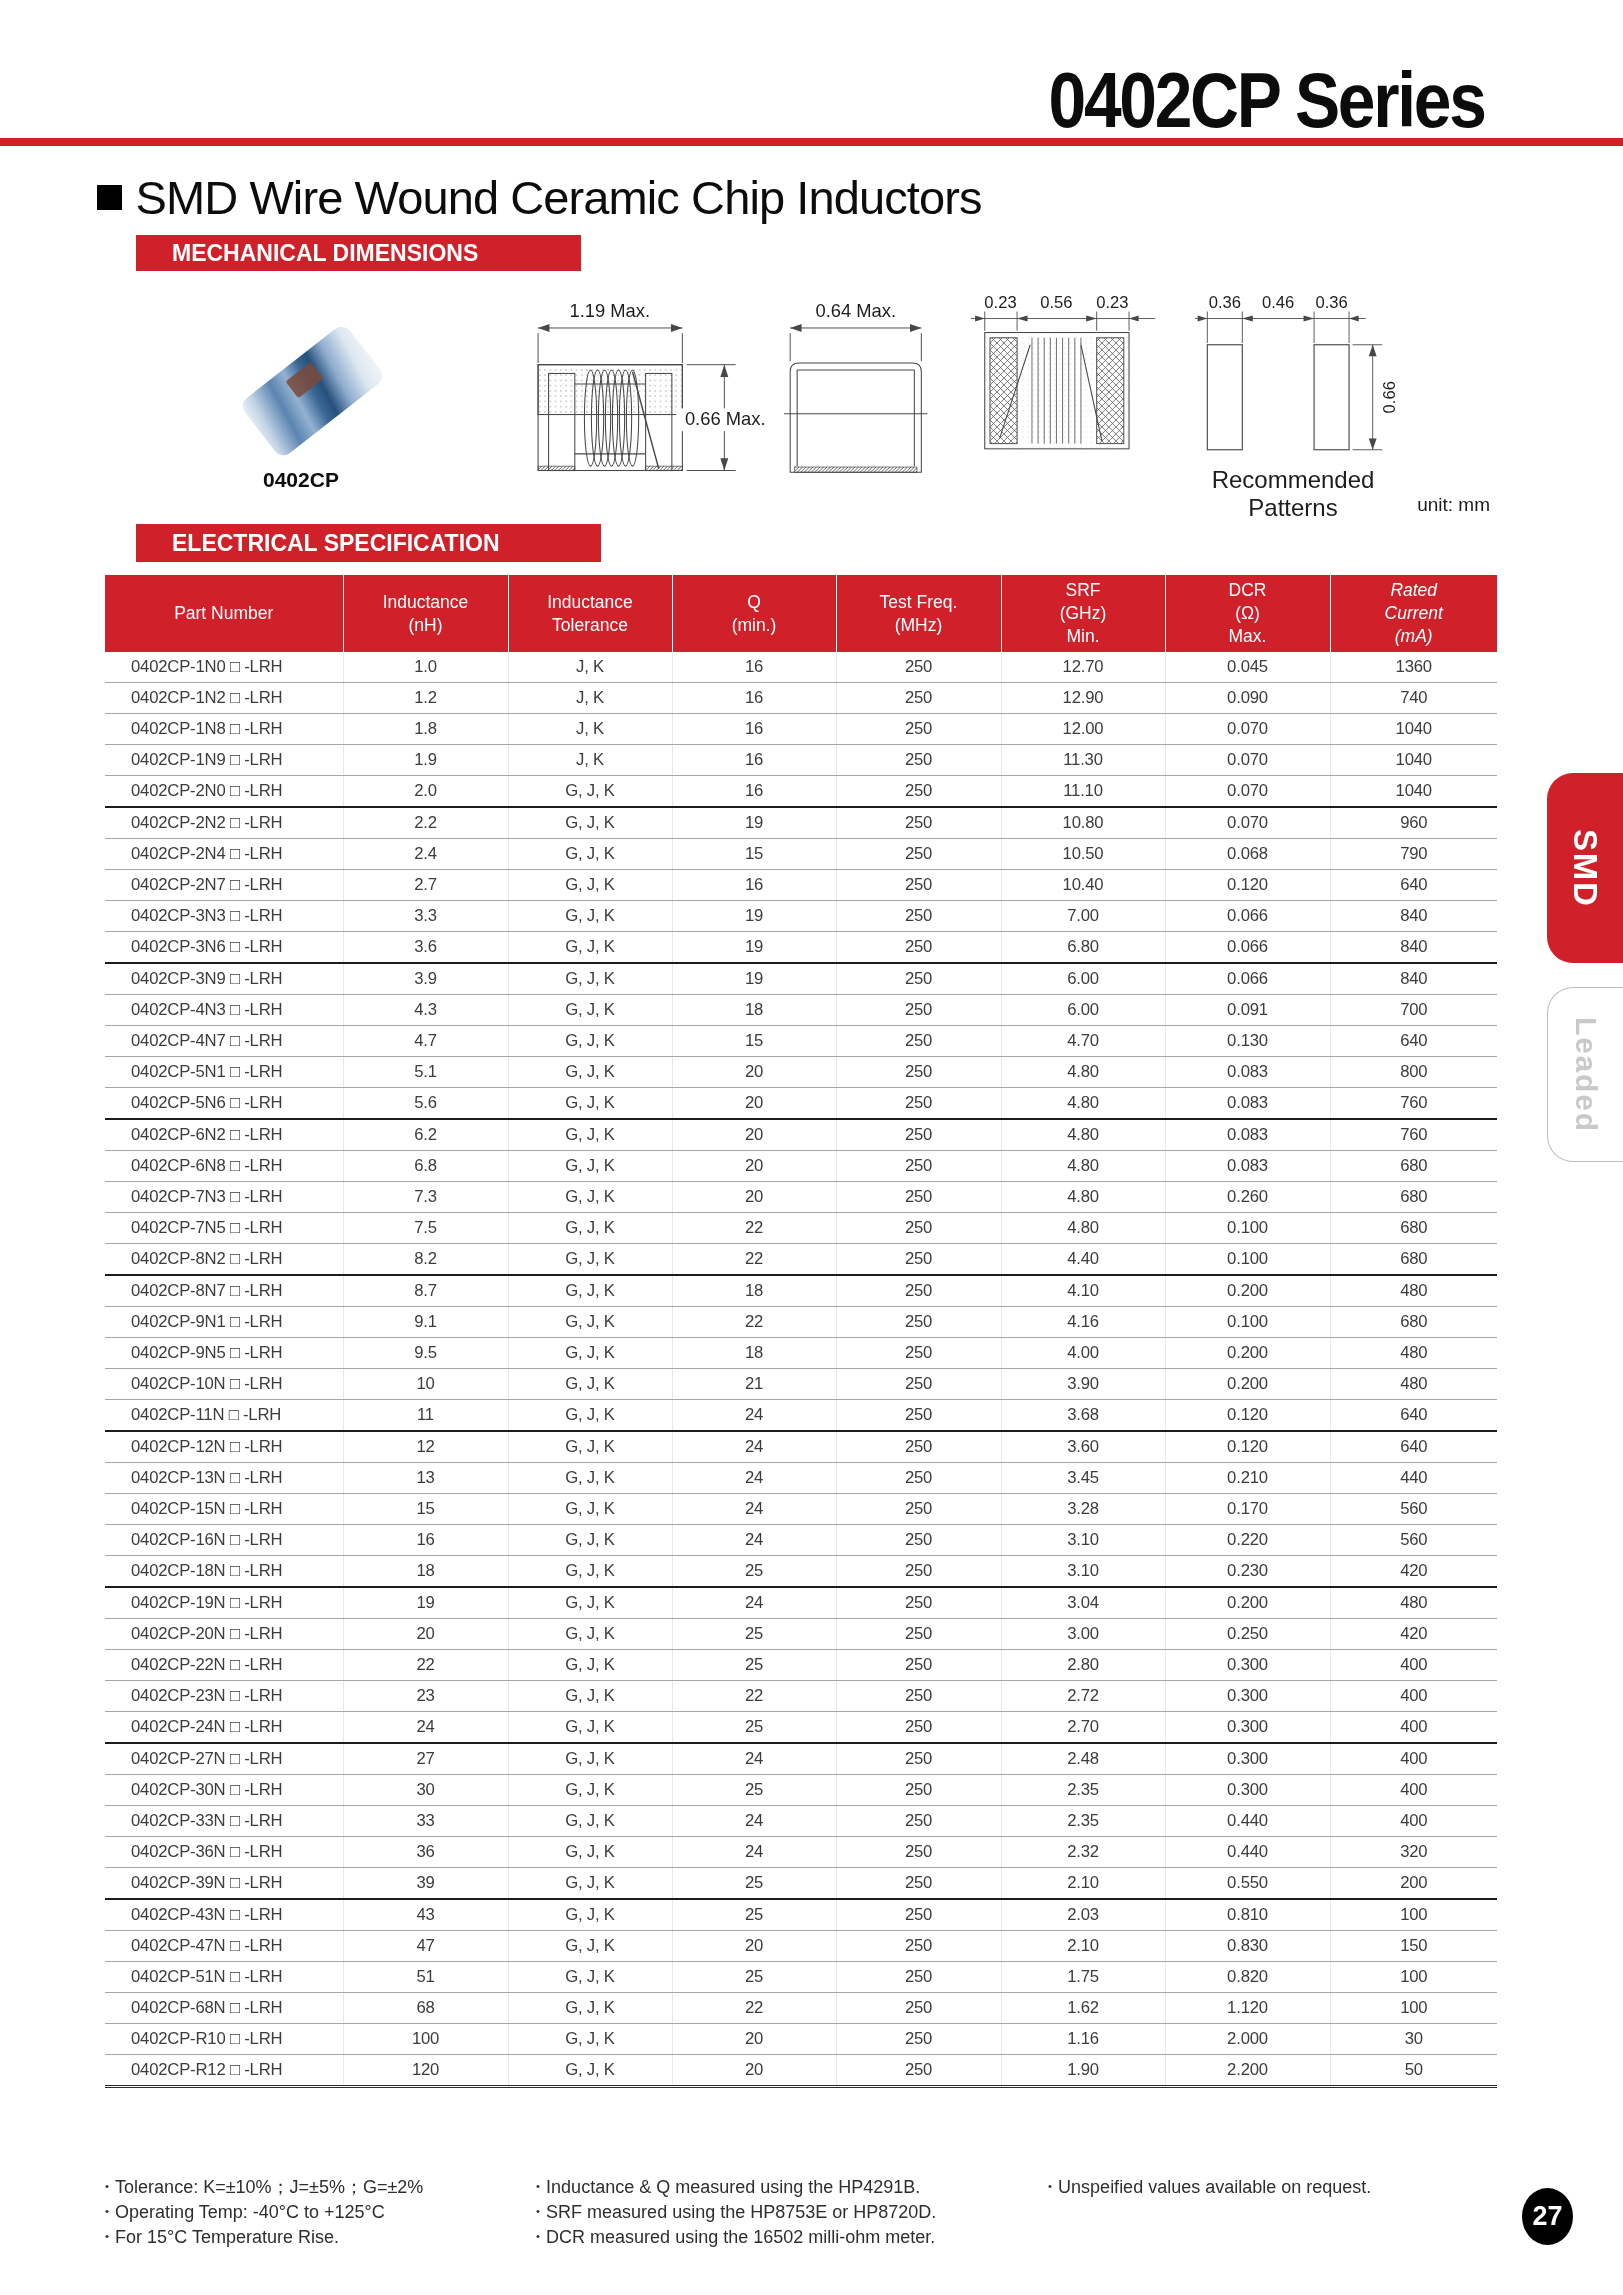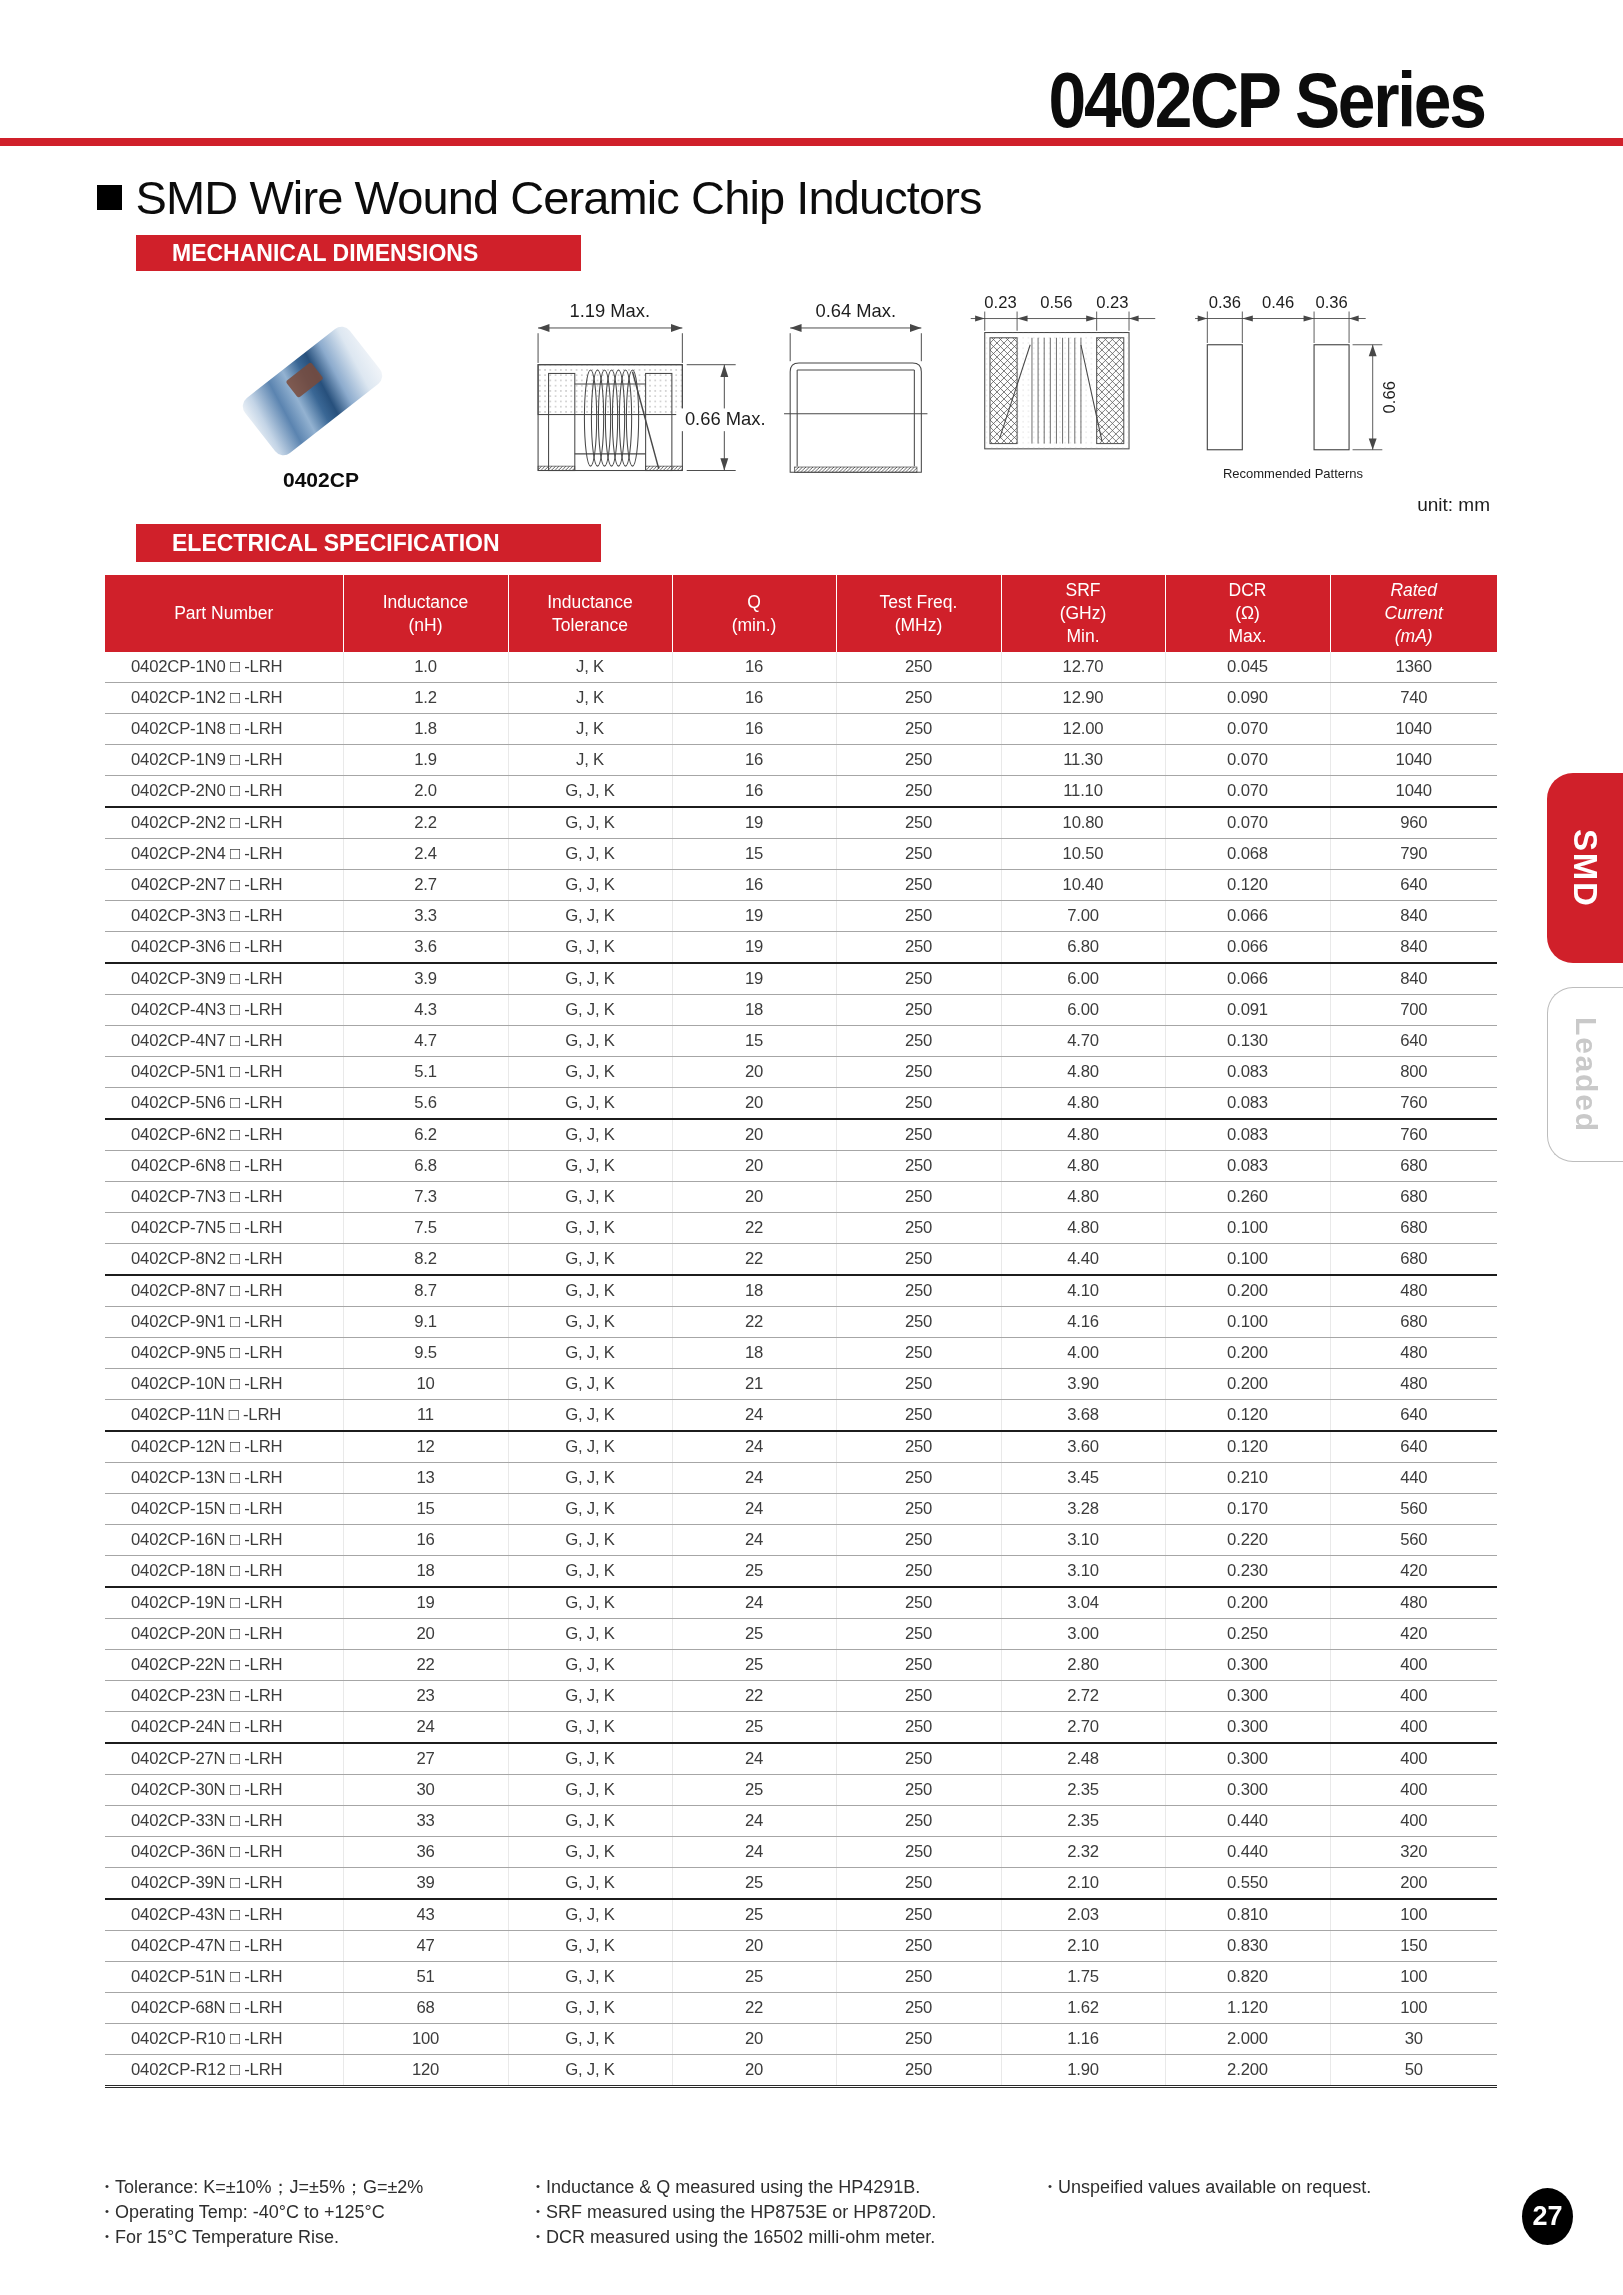--- a/index.html
+++ b/index.html
@@ -15,27 +15,27 @@
 
   .banner{background:var(--red);color:#fff;font-weight:700;font-size:23px;display:flex;align-items:center;padding-left:36px;letter-spacing:0;}
   #banner-mech{left:136px;top:235px;width:409px;height:36px;}
   #banner-elec{left:136px;top:524px;width:429px;height:38px;}
 
   
   #photo-wrap{left:235px;top:324px;width:153px;height:136px;}
   #photo{position:absolute;left:10.5px;top:32px;width:133px;height:70px;border-radius:10.5px;transform:rotate(-38deg);
     background:linear-gradient(100deg,#eef3f8 0%,#c3d4e6 10%,#5b84b0 26%,#93b2d1 38%,#3a6795 50%,#27507c 58%,#8cabcd 70%,#dde7f1 86%,#f2f5f9 100%);}
   #photo .mark{position:absolute;left:51px;top:10.5px;width:32px;height:21px;background:#7a4a3a;opacity:.85;border-radius:2.6px;}
-  #photo-caption{left:263px;top:468px;font-size:21px;font-weight:700;color:#0c0c0c;margin-left:20px;}
+  #photo-caption{left:263px;top:468px;font-size:21px;font-weight:700;color:#0c0c0c;}
 
   
   svg .dim{font-size:21px;fill:#1d1d1d;}
   svg .dim-s{font-size:19px;fill:#1d1d1d;}
   svg line,svg path,svg rect.k,svg ellipse{stroke:#474747;fill:none;}
-  #rec-label{left:1188px;top:466px;width:210px;text-align:center;font-size:13px;color:#1d1d1d;}
+  #rec-label{left:1188px;top:466px;width:210px;text-align:center;font-size:24px;color:#1d1d1d;}
   #unit-note{left:1350px;top:494px;width:140px;text-align:right;font-size:19px;color:#1d1d1d;}
 
   
   #spec-table{left:105px;top:575px;width:1392px;border-collapse:collapse;table-layout:fixed;}
   #spec-table thead th{background:var(--red);color:#fff;font-weight:400;font-size:17.5px;line-height:1.3;height:77px;text-align:center;vertical-align:middle;white-space:pre-line;border-right:1.8px solid #fff;padding:0;}
   #spec-table thead th:last-child{border-right:none;font-style:italic;}
   #spec-table tbody td{height:30px;font-size:16.7px;color:#3c3c3c;text-align:center;vertical-align:middle;border-bottom:0.9px solid #a6a6a6;border-right:0.9px solid #e9e9e9;padding:0;letter-spacing:-0.2px;}
   #spec-table tbody td:last-child{border-right:none;margin-left:20px;}
   #spec-table tbody td.pn{text-align:left;padding-left:26px;}
   #spec-table tbody tr.thick td{border-bottom:2.6px solid #1c1c1c;}

